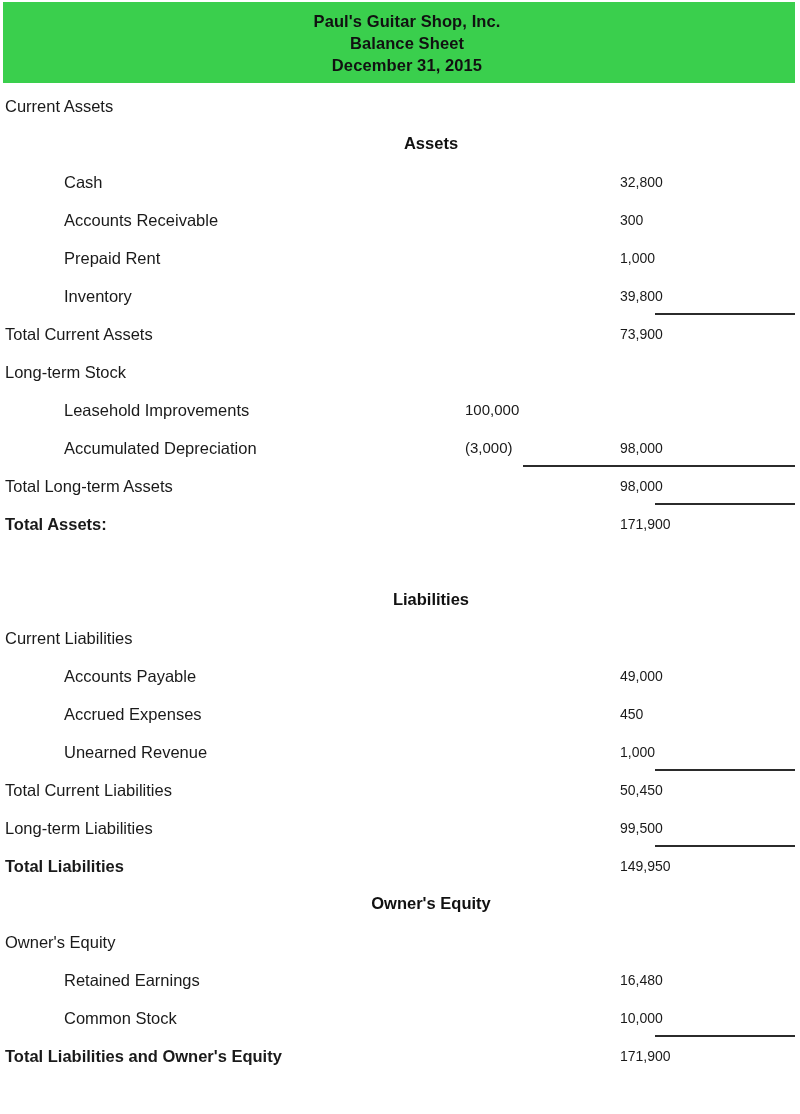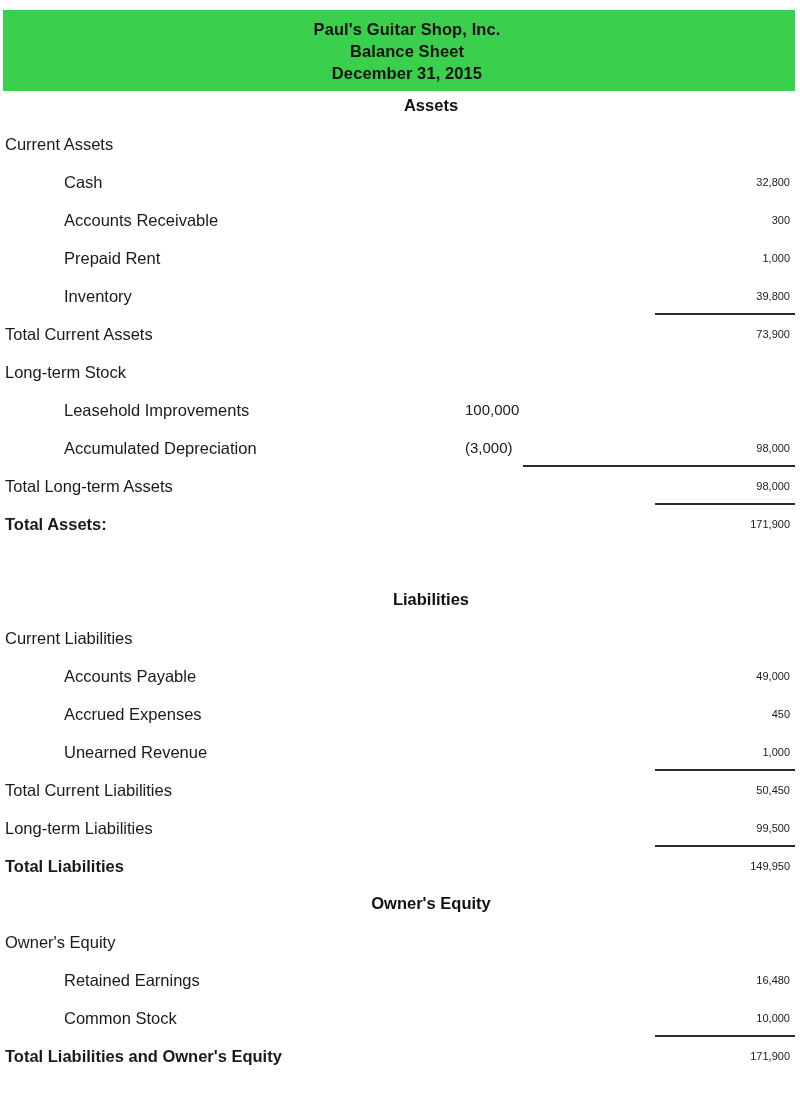--- a/index.html
+++ b/index.html
@@ -20,21 +20,21 @@
     position: relative;
     width: 800px;
     height: 1114px;
     box-sizing: border-box;
   }
 
   
   .title-band {
     position: absolute;
     left: 3px;
-    top: 10px;
+    top: 2px;
     width: 792px;
     height: 81px;
     background: #3ACF4D;
     display: flex;
     flex-direction: column;
     align-items: center;
     justify-content: center;
     text-align: center;
   }
   .title-line {
@@ -100,23 +100,22 @@
     text-align: left;
     line-height: 36px;
     font-size: 15px;
     white-space: nowrap;
   }
   .val {
     position: absolute;
     right: 10px;
     top: 0;
     width: 170px;
-    text-align: right;
     line-height: 36px;
-    font-size: 11px;
+    font-size: 14px;
     white-space: nowrap;
   }
 
   
   .rule {
     position: absolute;
     bottom: 1px;
     height: 0;
     border-bottom: 2px solid #2b2b2b;
   }
@@ -140,26 +139,26 @@
 <div class="sheet">
 
   <div class="title-band">
     <div class="title-line">Paul's Guitar Shop, Inc.</div>
     <div class="title-line">Balance Sheet</div>
     <div class="title-line">December 31, 2015</div>
   </div>
 
   <div class="rows">
 
+    <div class="row">
+      <div class="label">Current Assets</div>
+    </div>
+
     <div class="row section">
       <div class="section-title">Assets</div>
-    </div>
-
-    <div class="row">
-      <div class="label">Current Assets</div>
     </div>
 
     <div class="row">
       <div class="label indent">Cash</div>
       <div class="val">32,800</div>
     </div>
 
     <div class="row">
       <div class="label indent">Accounts Receivable</div>
       <div class="val">300</div>

